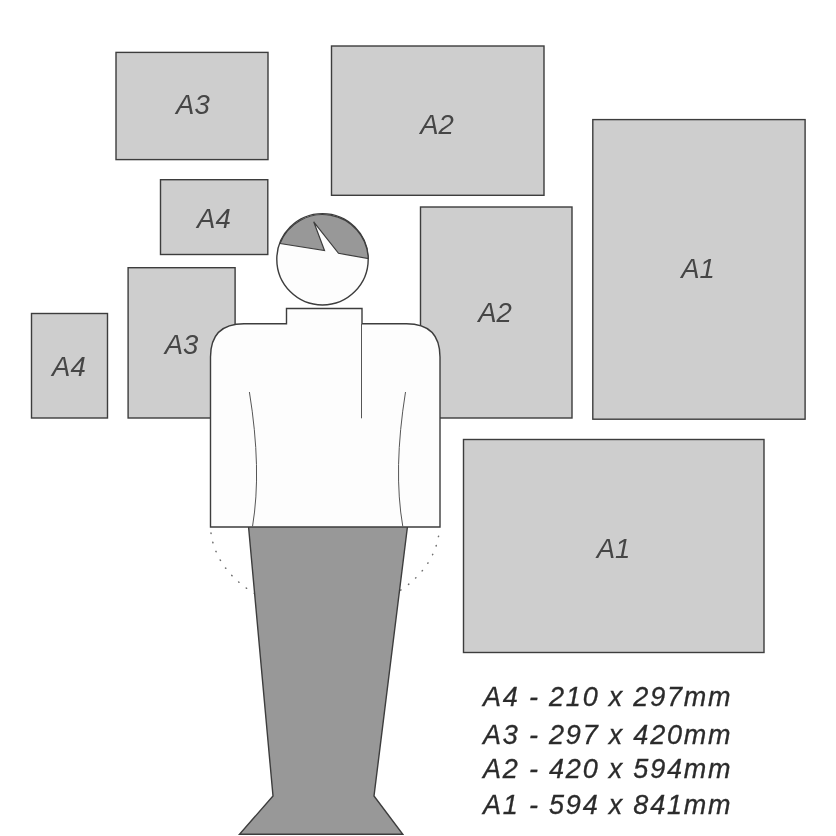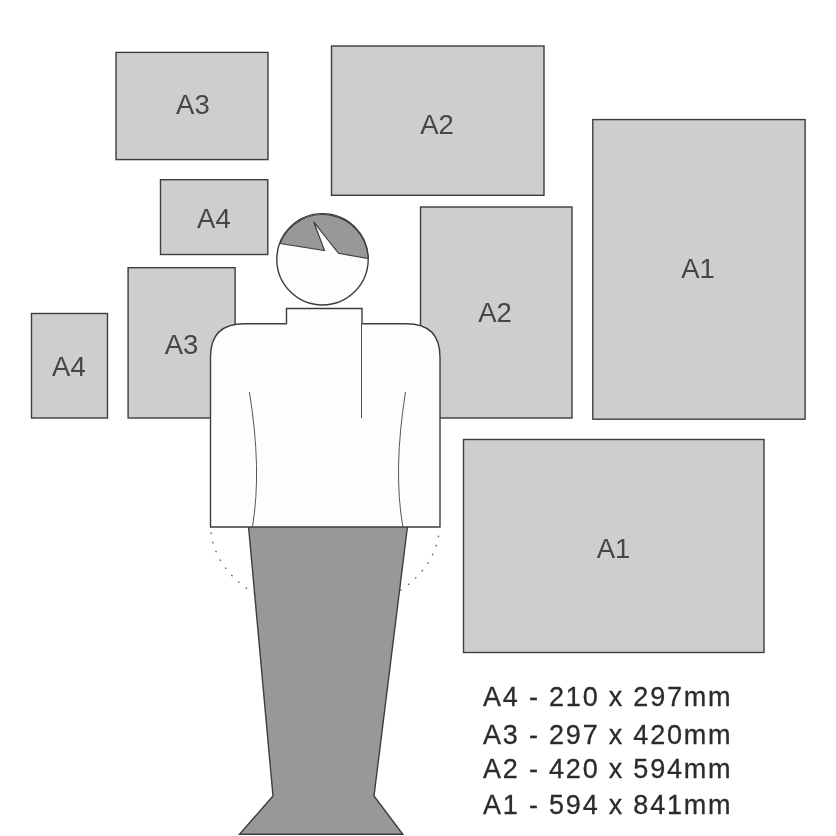--- a/index.html
+++ b/index.html
@@ -1,16 +1,16 @@
 <!DOCTYPE html>
 <html><head>
 <meta charset="utf-8">
 <style>
   html,body{margin:0;padding:0;background:#ffffff;}
-  .stage{position:relative;width:836px;height:836px;overflow:hidden;background:#ffffff;}
+  .stage{position:relative;width:836px;height:836px;overflow:hidden;background:#ffffff;font-style:italic;}
   svg{display:block;}
   text{font-family:"Liberation Sans", sans-serif;}
 </style>
 </head>
 <body>
 <div class="stage">
 <svg width="836" height="836" viewBox="0 0 836 836" xmlns="http://www.w3.org/2000/svg">
 
   <g fill="#cecece" stroke="#3d3d3d" stroke-width="1.4">
     <rect x="116" y="52.4" width="152" height="107.2"></rect>

